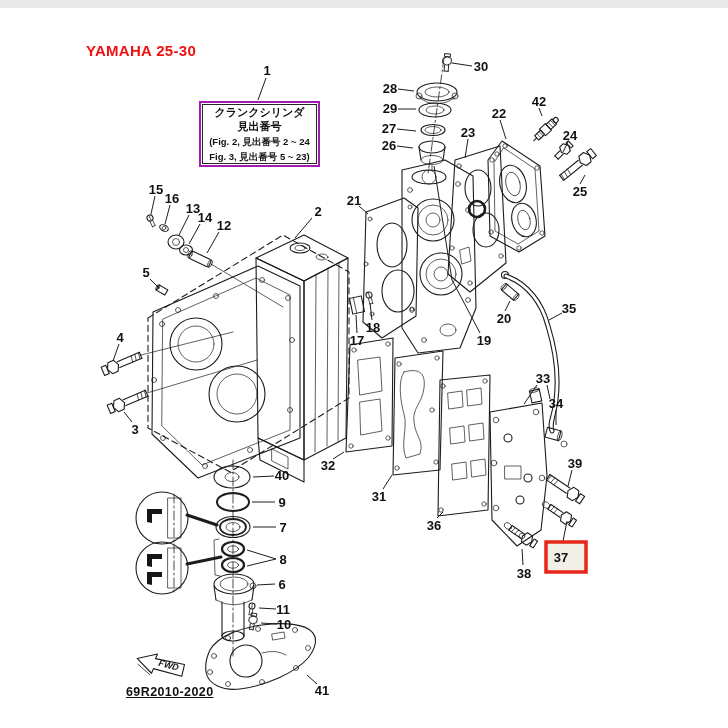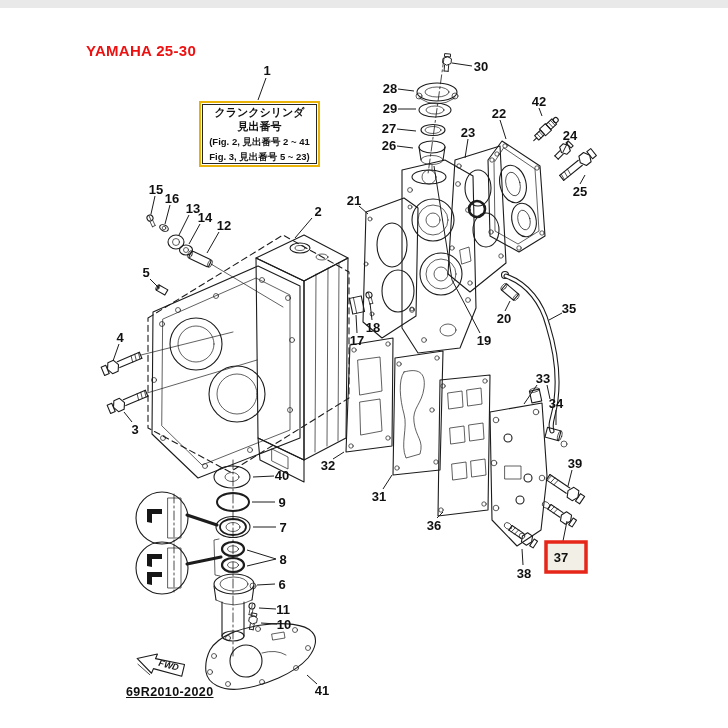--- a/index.html
+++ b/index.html
@@ -1,21 +1,21 @@
 <!DOCTYPE html>
 <html><head>
 <meta charset="utf-8">
 <style>
   html,body{margin:0;padding:0;background:#e9e9e9;}
   .stage{position:relative;width:728px;height:728px;margin:8px auto;background:#ffffff;
          font-family:"Liberation Sans",sans-serif;overflow:hidden;}
   .brand{position:absolute;left:86px;top:34px;font-size:15px;font-weight:700;
          letter-spacing:.3px;color:#ee1111;white-space:nowrap;}
   .note-box{position:absolute;left:199px;top:93px;width:121px;height:66px;
-            border:2px solid #eab308;background:#fff;box-sizing:border-box;padding:1px;}
+            border:2px solid #a21caf;background:#fff;box-sizing:border-box;padding:1px;}
   .note-inner{width:100%;height:100%;border:1px solid #262626;box-sizing:border-box;
               display:flex;flex-direction:column;justify-content:center;align-items:center;}
   .note-jp{font-size:11px;font-weight:700;line-height:14px;color:#111;text-align:center;}
   .note-fig{font-size:9.5px;font-weight:700;line-height:12px;color:#111;text-align:center;margin-top:3px;white-space:nowrap;}
   .code{position:absolute;left:126px;top:677px;font-size:12.5px;font-weight:700;
         color:#101010;letter-spacing:.4px;text-decoration:underline;}
   svg{position:absolute;left:0;top:0;}
   .art{stroke:#1c1c1c;fill:none;stroke-width:1.1;stroke-linecap:round;stroke-linejoin:round;}
   .t{stroke-width:.7;}
   .dash{stroke-dasharray:6 4;}
@@ -482,19 +482,19 @@
         <text x="282" y="467" class="callout">40</text>
         <text x="322" y="682" class="callout">41</text>
         <text x="539" y="93" class="callout">42</text>
       </g>
   </svg>
 
   <div class="note-box">
     <div class="note-inner">
       <div class="note-jp">クランクシリンダ</div>
       <div class="note-jp">見出番号</div>
-      <div class="note-fig">(Fig. 2, 見出番号 2 ~ 41</div>
+      <div class="note-fig">(Fig. 2, 見出番号 2 ~ 24</div>
       <div class="note-fig">Fig. 3, 見出番号 5 ~ 23)</div>
     </div>
   </div>
 
   <div class="code">69R2010-2020</div>
 </div>
 
 </body></html>

